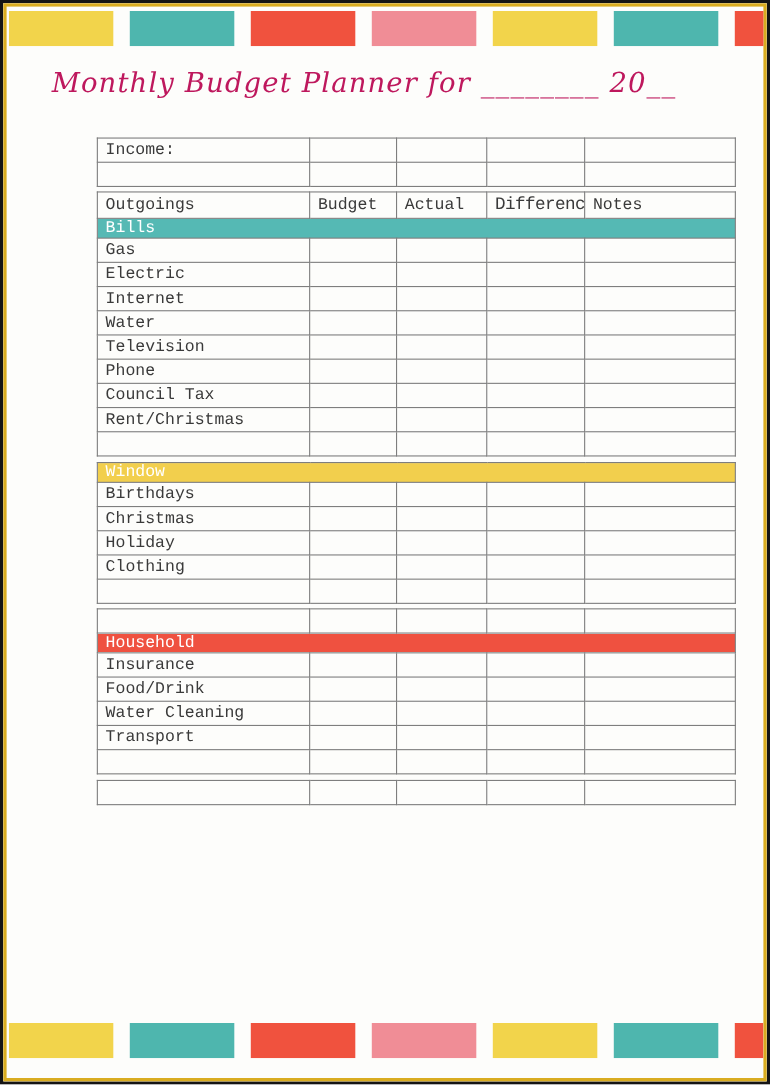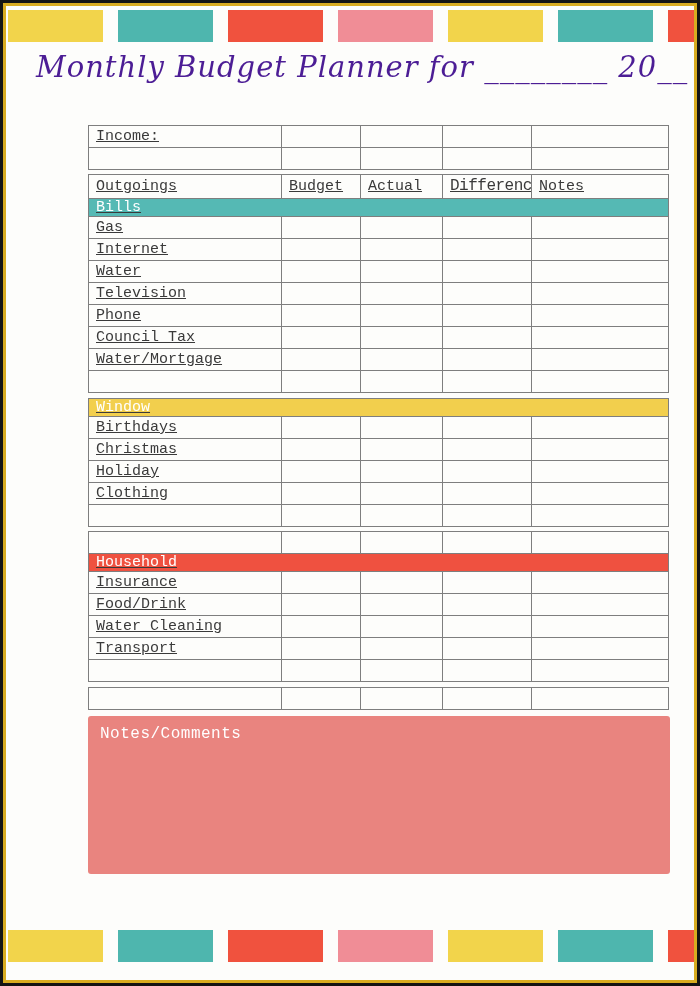--- a/index.html
+++ b/index.html
@@ -18,28 +18,28 @@
     border:3px solid var(--gold);position:relative;overflow:hidden;background:#fdfdfb;
   }
   .blocks{
     position:absolute;left:2px;right:0;height:32px;
     display:flex;gap:15px;overflow:hidden;
   }
   .blocks-top{top:4px;}
   .blocks-bottom{bottom:18px;}
   .blk{flex:0 0 95px;height:32px;}
   .title{
-    position:absolute;left:30px;top:44px;margin:0;width:630px;
+    position:absolute;left:30px;top:44px;margin:11px;width:630px;
     font-family:"DejaVu Serif",serif;font-style:italic;font-weight:400;
-    font-size:29px;color:#4c1d95;letter-spacing:1px;white-space:nowrap;
+    font-size:25px;color:#be185d;letter-spacing:1px;white-space:nowrap;
   }
   .content{position:absolute;left:82px;top:119px;width:580px;}
   table.seg{
     width:580px;border-collapse:collapse;table-layout:fixed;
-    font-family:"Liberation Mono",monospace;color:var(--ink);text-decoration:underline;
+    font-family:"Liberation Mono",monospace;color:var(--ink);
   }
   table.seg td{
     border:1px solid var(--line);height:21px;padding:0 2px 0 7px;
     font-size:15px;line-height:21px;overflow:hidden;white-space:nowrap;
   }
   .gap4{margin-top:4px;padding-left:36px;} .gap5{margin-top:5px;}
   .c0{width:193px;} .c1{width:79px;} .c2{width:82px;} .c3{width:89px;} .c4{width:137px;}
   tr.hdr td{height:23px;line-height:23px;font-size:15px;}
   tr.hdr td.small{font-size:16px;letter-spacing:-0.5px;}
   tr.band td{
@@ -124,20 +124,27 @@
           <td colspan="5">Bills</td>
         </tr>
         <tr>
           <td>Gas</td>
           <td></td>
           <td></td>
           <td></td>
           <td></td>
         </tr>
         <tr>
+          <td>Electric</td>
+          <td></td>
+          <td></td>
+          <td></td>
+          <td></td>
+        </tr>
+        <tr>
           <td>Internet</td>
           <td></td>
           <td></td>
           <td></td>
           <td></td>
         </tr>
         <tr>
           <td>Water</td>
           <td></td>
           <td></td>
@@ -159,21 +166,21 @@
           <td></td>
         </tr>
         <tr>
           <td>Council Tax</td>
           <td></td>
           <td></td>
           <td></td>
           <td></td>
         </tr>
         <tr>
-          <td>Water/Mortgage</td>
+          <td>Rent/Christmas</td>
           <td></td>
           <td></td>
           <td></td>
           <td></td>
         </tr>
         <tr>
           <td></td>
           <td></td>
           <td></td>
           <td></td>
@@ -301,23 +308,20 @@
             <tr>
           <td></td>
           <td></td>
           <td></td>
           <td></td>
           <td></td>
         </tr>
       </tbody>
         </table>
 
-      <div class="notes-box">
-        <span>Notes/Comments</span>
-      </div>
 
     </div>
 
     <div class="blocks blocks-bottom">
         <span class="blk" style="background: rgb(242, 212, 75);"></span>
         <span class="blk" style="background: rgb(78, 182, 174);"></span>
         <span class="blk" style="background: rgb(240, 82, 62);"></span>
         <span class="blk" style="background: rgb(240, 141, 150);"></span>
         <span class="blk" style="background: rgb(242, 212, 75);"></span>
         <span class="blk" style="background: rgb(78, 182, 174);"></span>

